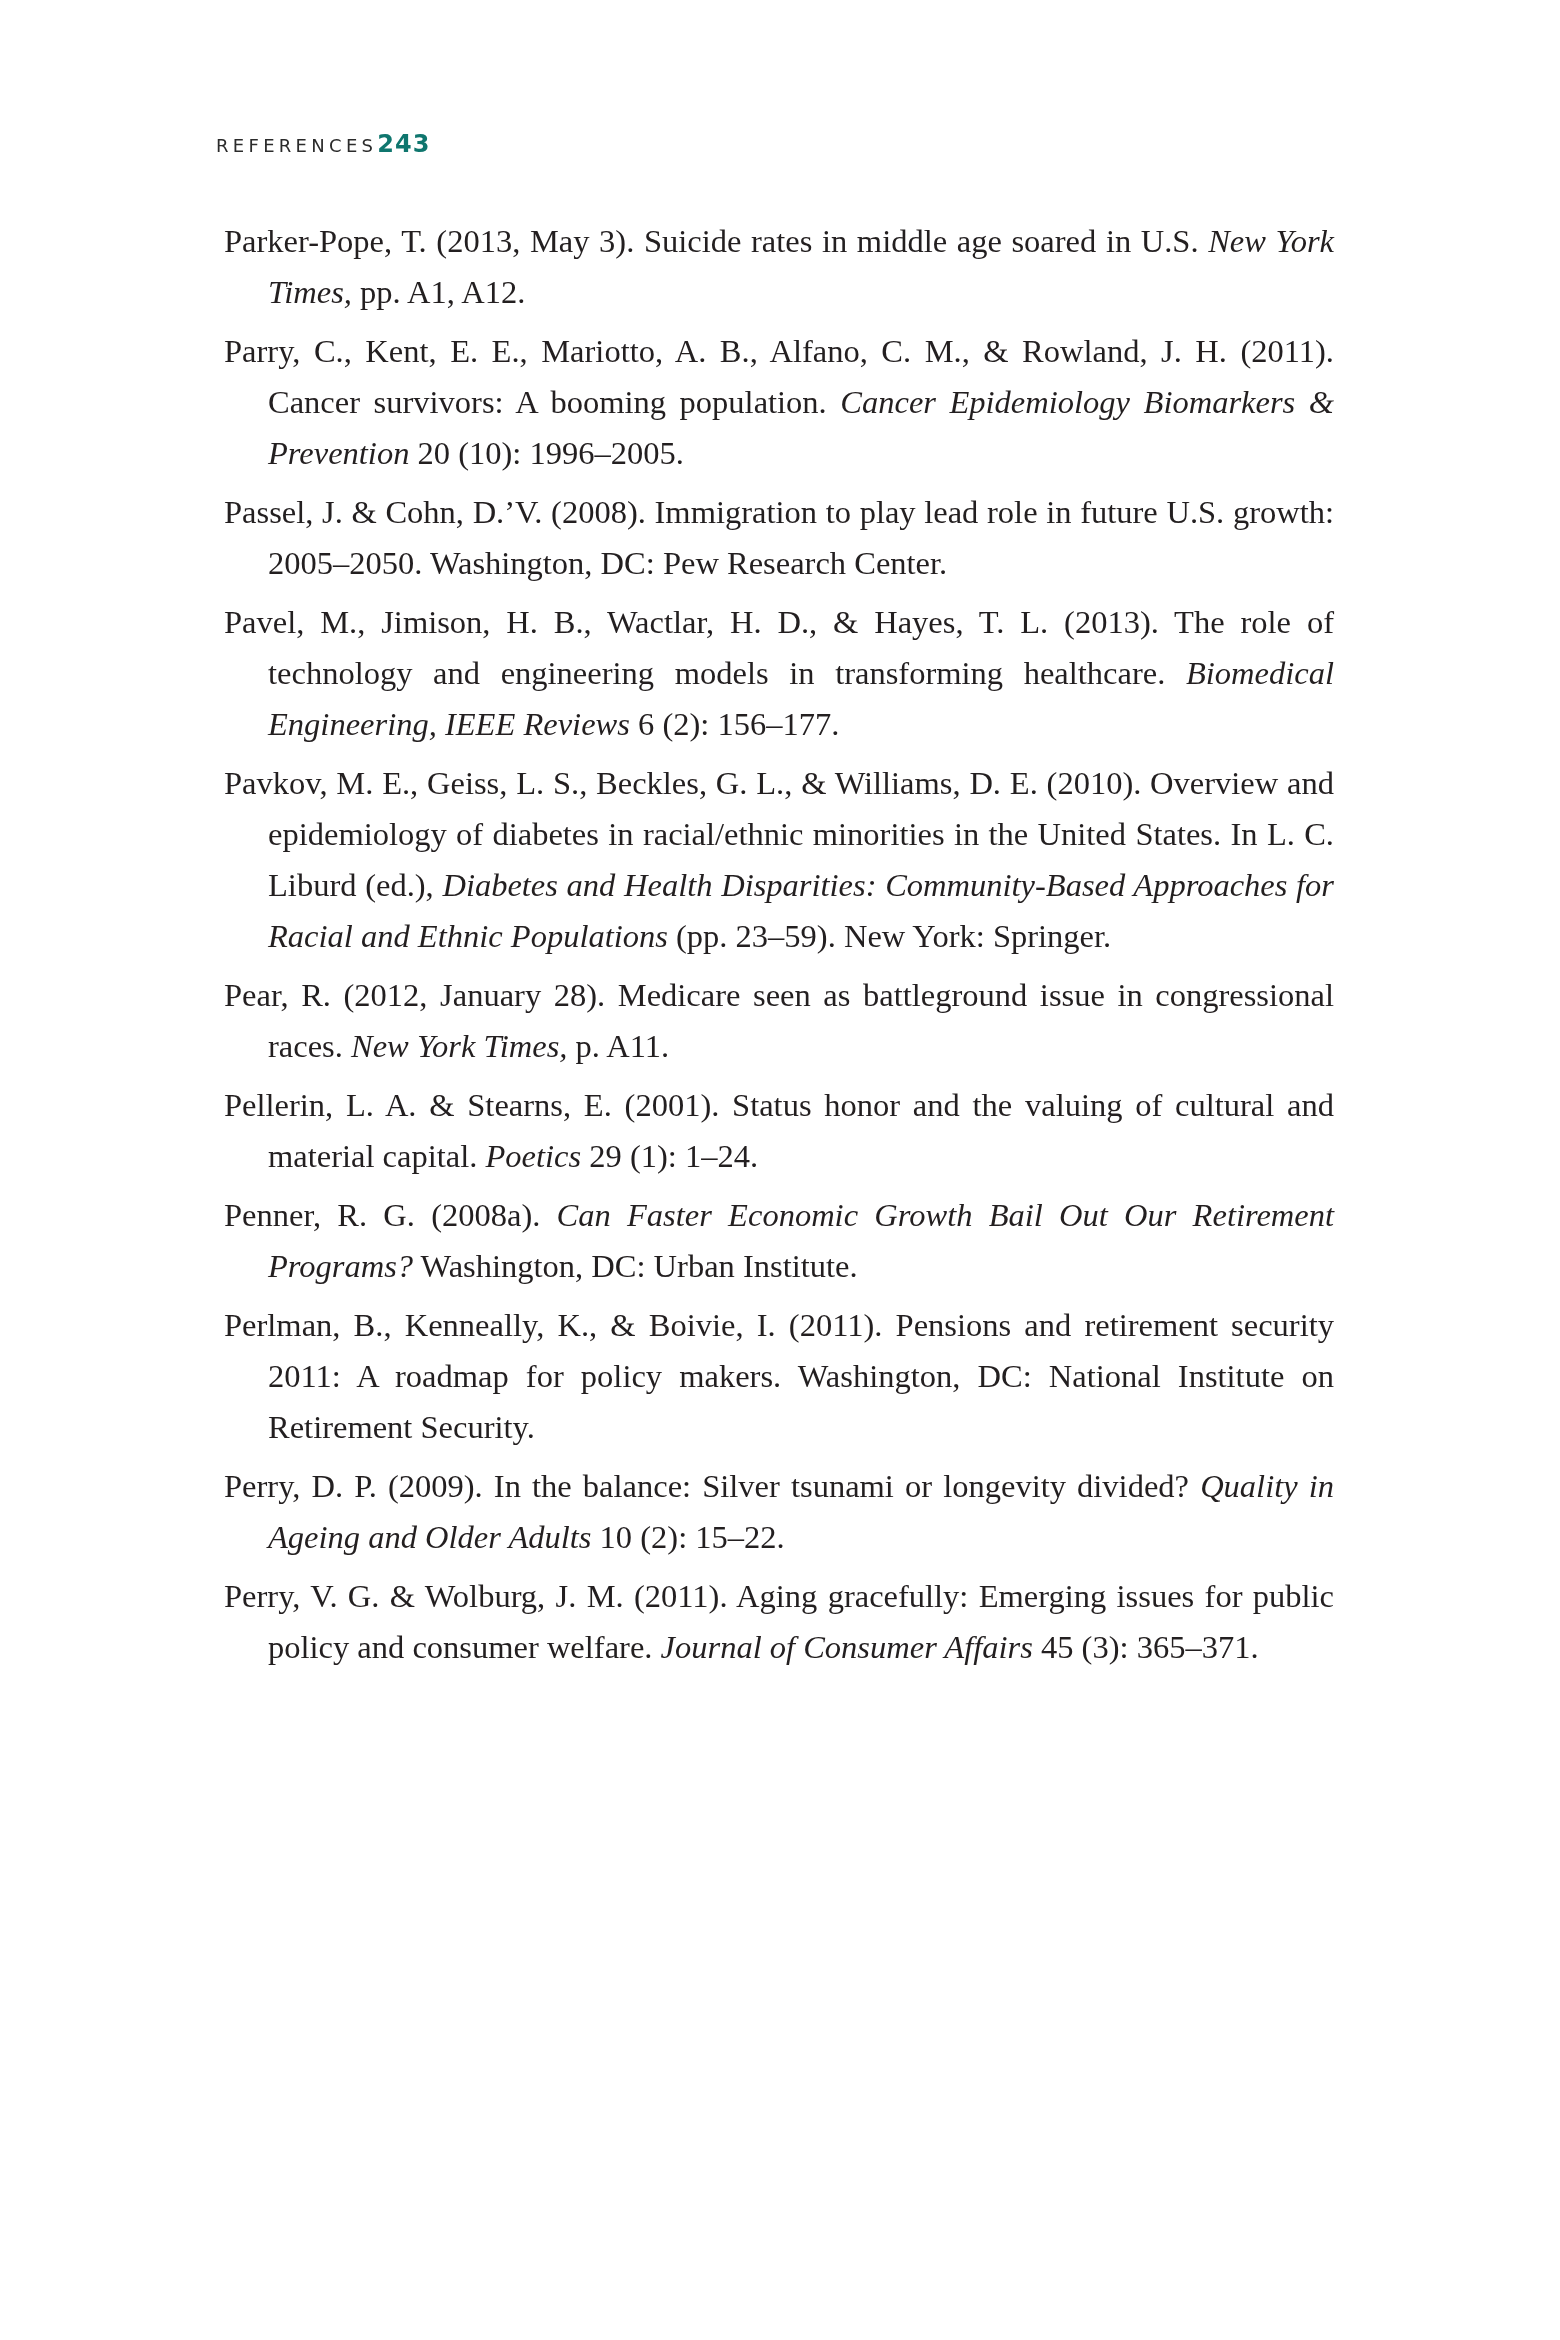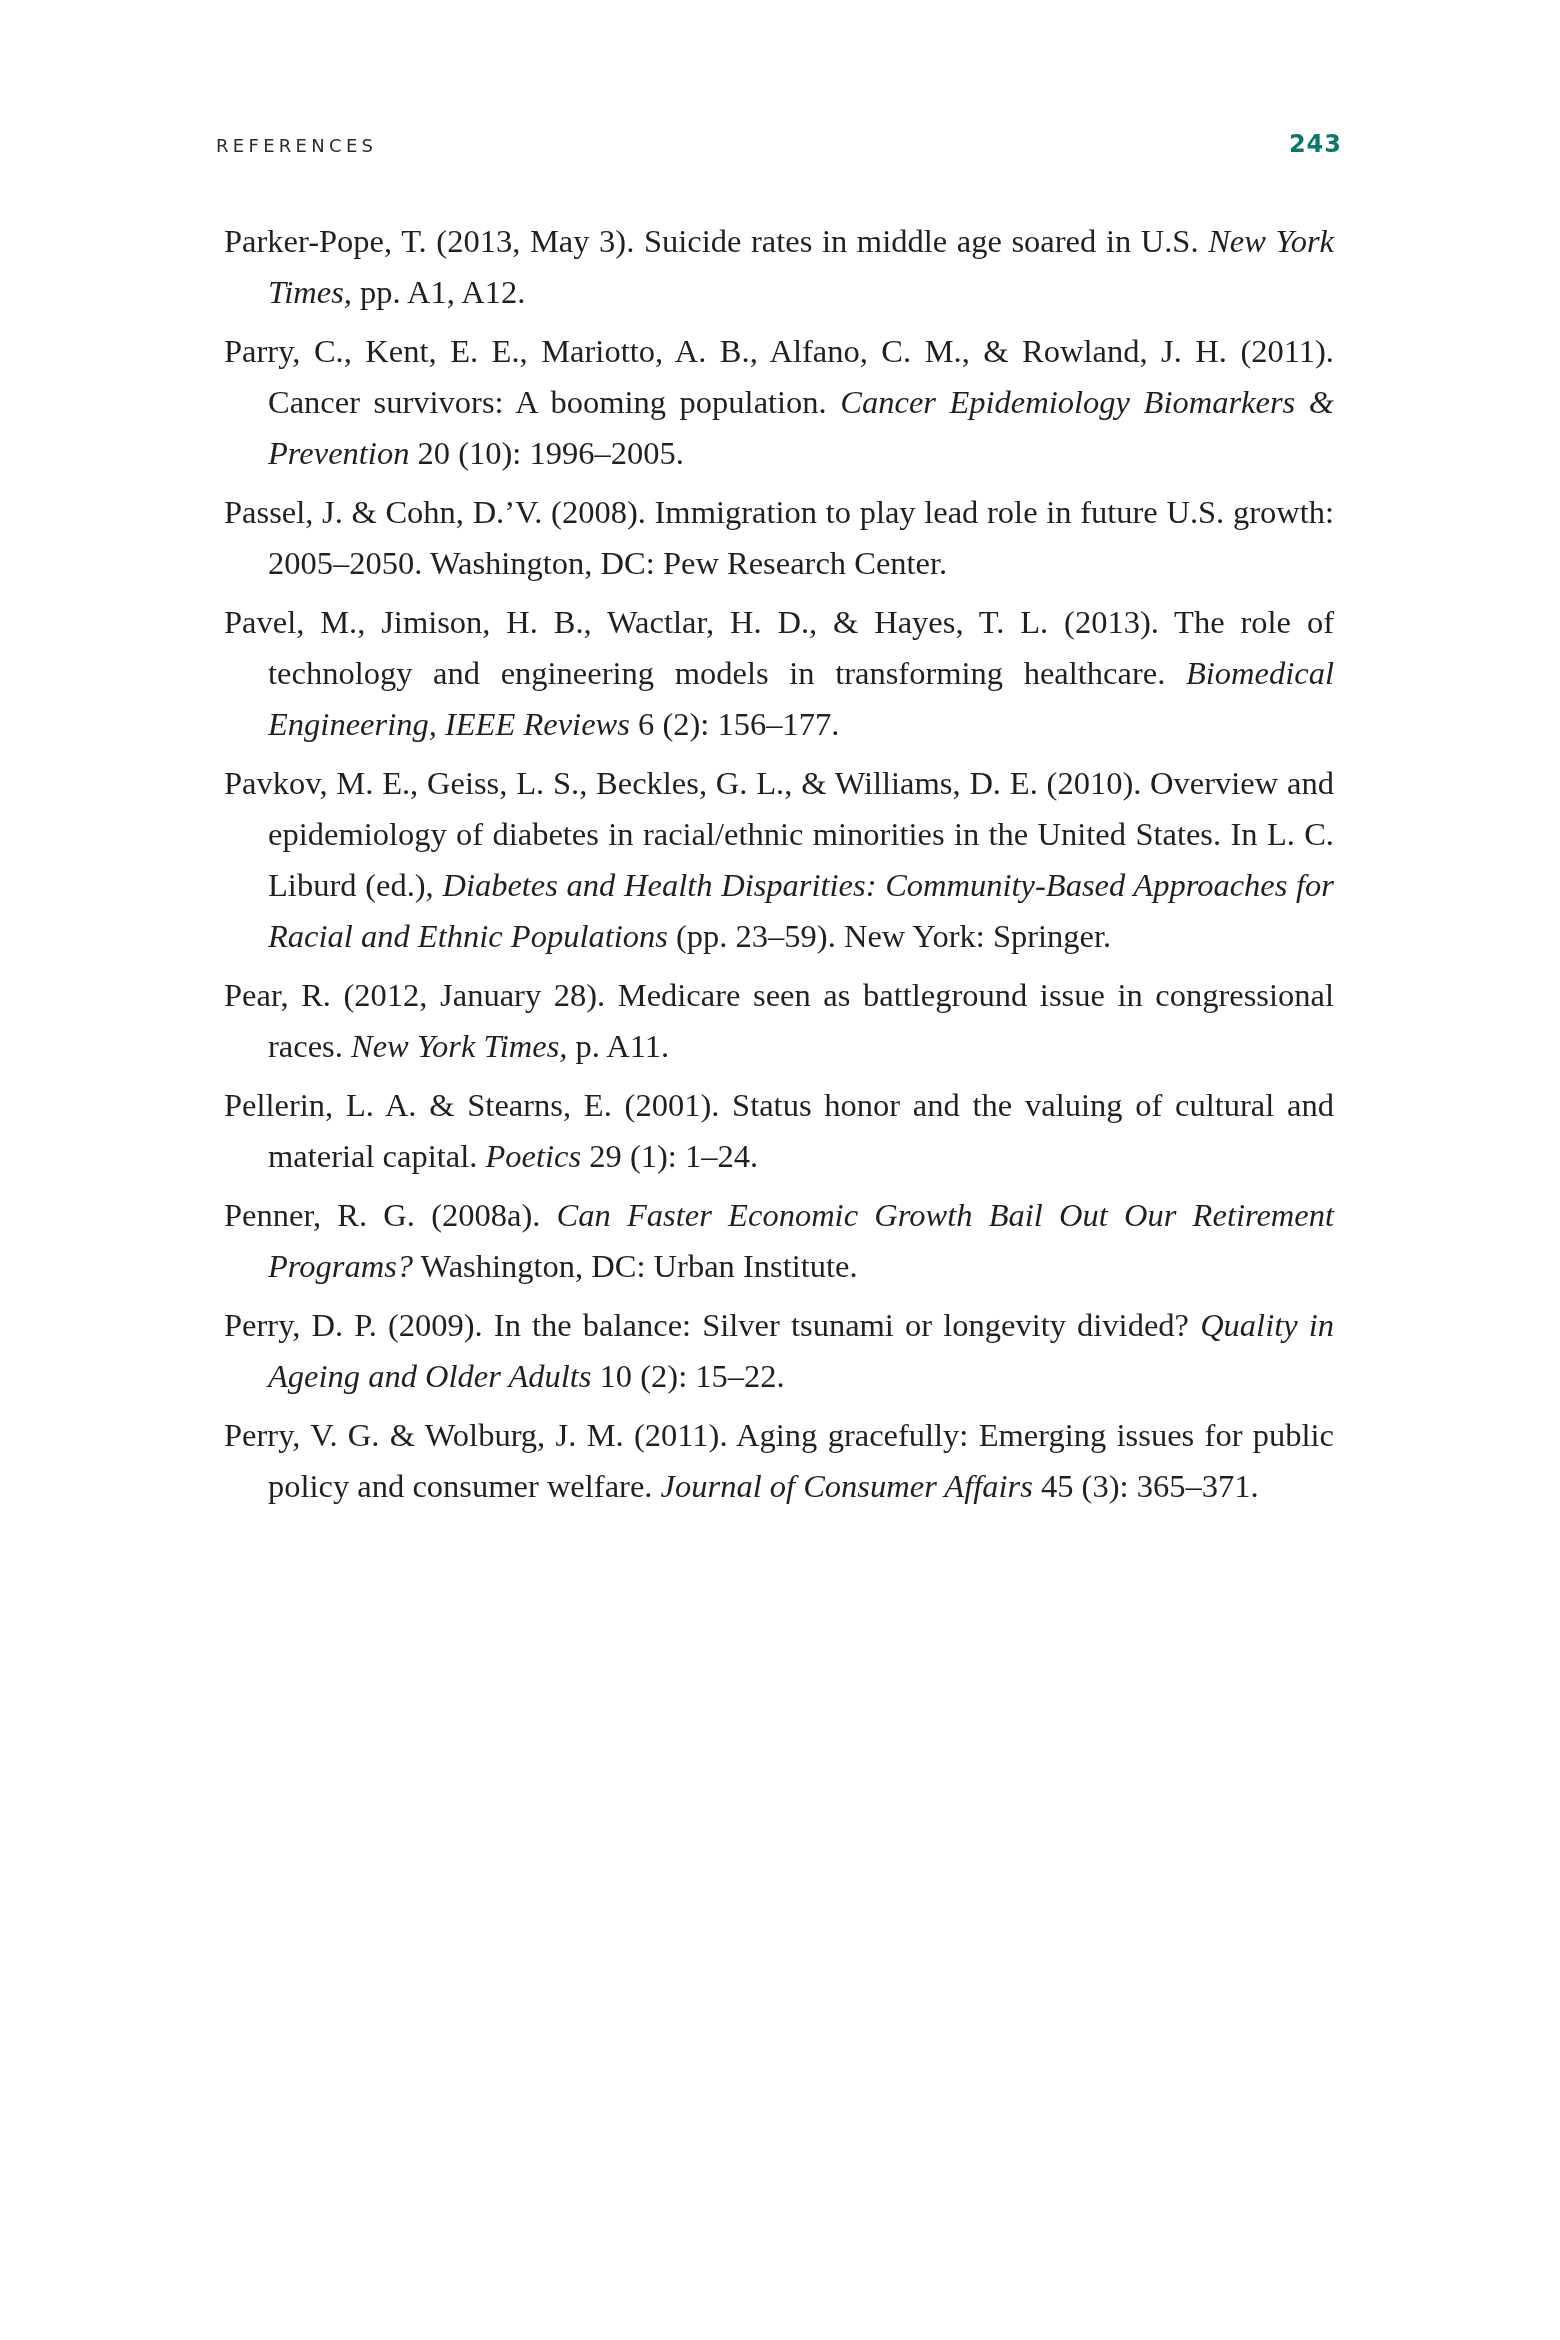--- a/index.html
+++ b/index.html
@@ -2,21 +2,21 @@
 <html><head>
   <meta charset="utf-8">
   <style>
     html, body { margin: 0; padding: 0; background: #ffffff; }
     body {
       width: 1561px; height: 2341px; position: relative; overflow: hidden;
       color: #231f20;
     }
     .running-head {
       position: absolute; left: 216px; top: 130px; width: 1126px;
-      display: flex; justify-content: space-between; align-items: baseline;
+      display: flex; align-items: baseline;
     }
     .running-head .title {
       font-family: "DejaVu Sans", sans-serif; font-size: 18px;
       letter-spacing: 4.3px; color: #2b2b2b;
     }
     .running-head .folio {
       font-family: "DejaVu Sans", sans-serif; font-size: 24px; font-weight: bold;
       letter-spacing: 1px; color: #0f766e;
     }
     .refs {
@@ -39,16 +39,17 @@
 
 <div class="refs">
   <p class="ref"><span>Parker-Pope, T. (2013, May 3). Suicide rates in middle age soared in U.S. </span><i>New York Times,</i><span> pp. A1, A12.</span></p>
   <p class="ref"><span>Parry, C., Kent, E. E., Mariotto, A. B., Alfano, C. M., &amp; Rowland, J. H. (2011). Cancer survivors: A booming population. </span><i>Cancer Epidemiology Biomarkers &amp; Prevention</i><span> 20 (10): 1996–2005.</span></p>
   <p class="ref"><span>Passel, J. &amp; Cohn, D.’V. (2008). Immigration to play lead role in future U.S. growth: 2005–2050. Washington, DC: Pew Research Center.</span><i></i><span></span></p>
   <p class="ref"><span>Pavel, M., Jimison, H. B., Wactlar, H. D., &amp; Hayes, T. L. (2013). The role of technology and engineering models in transforming healthcare. </span><i>Biomedical Engineering, IEEE Reviews</i><span> 6 (2): 156–177.</span></p>
   <p class="ref"><span>Pavkov, M. E., Geiss, L. S., Beckles, G. L., &amp; Williams, D. E. (2010). Overview and epidemiology of diabetes in racial/ethnic minorities in the United States. In L. C. Liburd (ed.), </span><i>Diabetes and Health Disparities: Community-Based Approaches for Racial and Ethnic Populations</i><span> (pp. 23–59). New York: Springer.</span></p>
   <p class="ref"><span>Pear, R. (2012, January 28). Medicare seen as battleground issue in congressional races. </span><i>New York Times,</i><span> p. A11.</span></p>
   <p class="ref"><span>Pellerin, L. A. &amp; Stearns, E. (2001). Status honor and the valuing of cultural and material capital. </span><i>Poetics</i><span> 29 (1): 1–24.</span></p>
   <p class="ref"><span>Penner, R. G. (2008a). </span><i>Can Faster Economic Growth Bail Out Our Retirement Programs?</i><span> Washington, DC: Urban Institute.</span></p>
+  <p class="ref"><span>Perlman, B., Kenneally, K., &amp; Boivie, I. (2011). Pensions and retirement security 2011: A roadmap for policy makers. Washington, DC: National Institute on Retirement Security.</span><i></i><span></span></p>
   <p class="ref"><span>Perry, D. P. (2009). In the balance: Silver tsunami or longevity divided? </span><i>Quality in Ageing and Older Adults</i><span> 10 (2): 15–22.</span></p>
   <p class="ref"><span>Perry, V. G. &amp; Wolburg, J. M. (2011). Aging gracefully: Emerging issues for public policy and consumer welfare. </span><i>Journal of Consumer Affairs</i><span> 45 (3): 365–371.</span></p>
 </div>
 
 
 </body></html>

